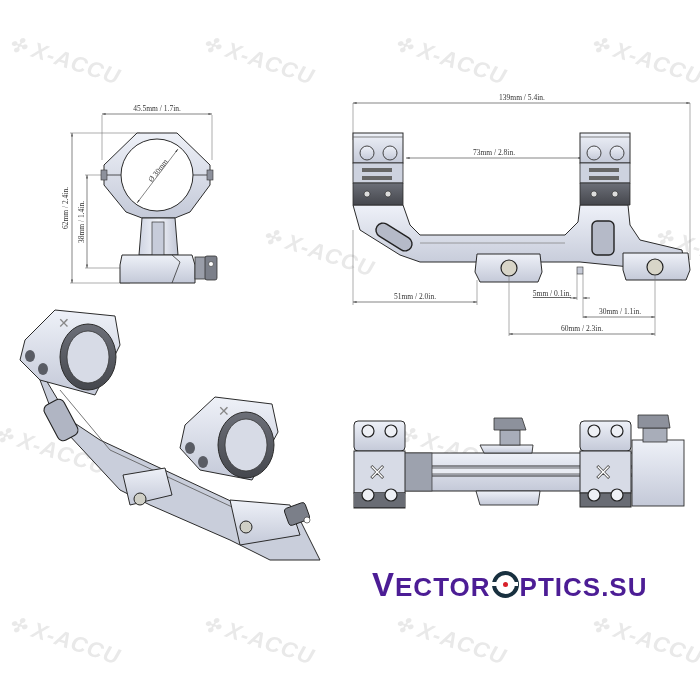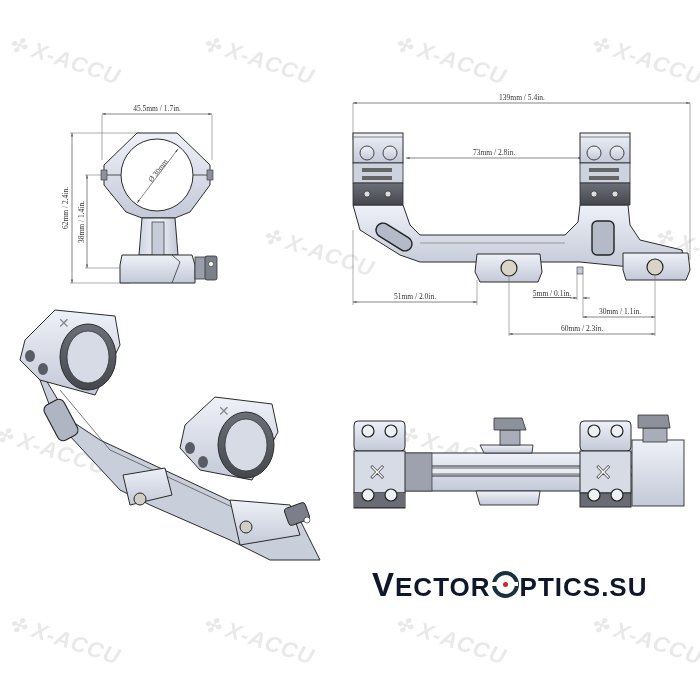--- a/index.html
+++ b/index.html
@@ -1,21 +1,21 @@
 <!DOCTYPE html>
 <html><head>
 <meta charset="utf-8">
 <style>
   html,body{margin:0;padding:0;background:#fff;}
   body{width:700px;height:700px;position:relative;overflow:hidden;font-family:"Liberation Serif",serif;}
   .wm{position:absolute;font-family:"Liberation Sans",sans-serif;font-weight:bold;font-size:22px;color:#e9e9e9;transform:rotate(18deg);transform-origin:left top;white-space:nowrap;letter-spacing:1px;font-style:italic;}
   .wm .mk{font-size:20px;margin-right:6px;}
   svg{position:absolute;left:0;top:0;}
   .dimtxt{font-family:"Liberation Serif",serif;font-size:7.5px;fill:#333;}
-  .logo{position:absolute;left:372px;top:566px;font-family:"Liberation Sans",sans-serif;font-weight:bold;font-size:33px;letter-spacing:1px;color:#0f172a;white-space:nowrap;}
+  .logo{position:absolute;left:372px;top:566px;font-family:"Liberation Sans",sans-serif;font-weight:bold;font-size:33px;letter-spacing:1px;color:#4c1d95;white-space:nowrap;}
   .logo .sm{font-size:26px;}
   .logo .o{display:inline-block;width:27px;height:27px;border:4.5px solid #18303f;border-radius:50%;box-sizing:border-box;position:relative;vertical-align:-2px;margin:0 1px;}
   .logo .o::after{content:"";position:absolute;left:50%;top:50%;width:5px;height:5px;margin:-2.5px 0 0 -2.5px;border-radius:50%;background:#d8202a;}
   .logo .o::before{content:"";position:absolute;left:-5px;top:7px;width:27px;height:4px;background:#fff;}
 </style>
 </head>
 <body>
 
 <div id="wm-layer">
     <div class="wm" style="left: 14px; top: 30px; color: rgb(233, 233, 233);"><span class="mk">✣</span><span>X-ACCU</span></div>

